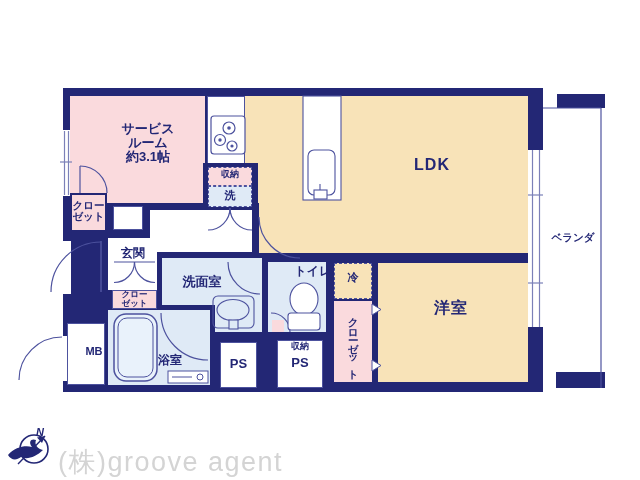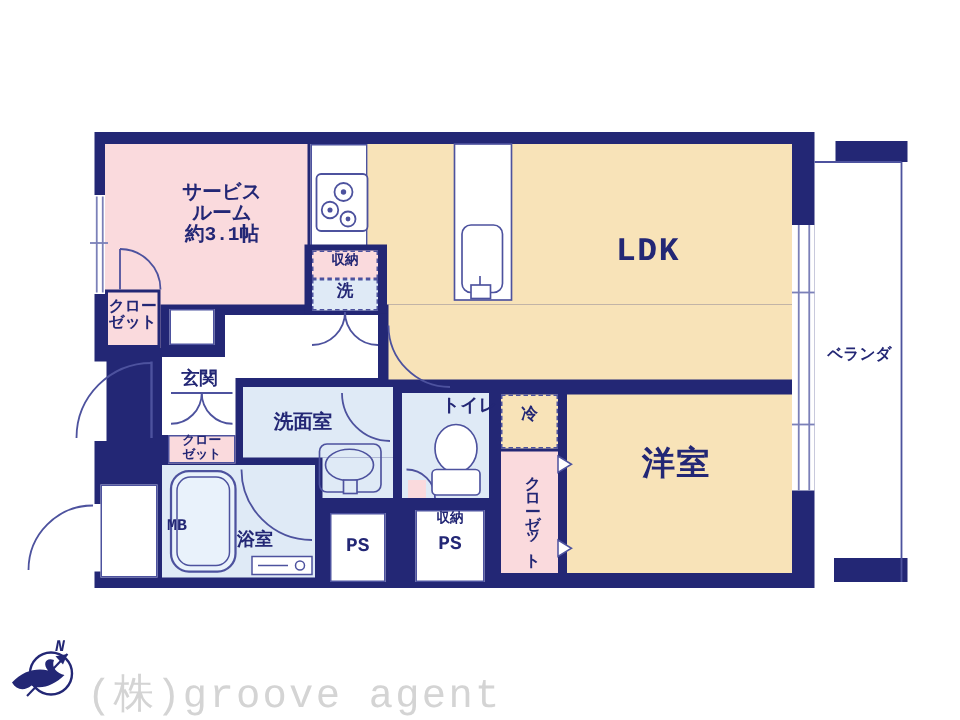--- a/index.html
+++ b/index.html
@@ -1,36 +1,36 @@
 <!DOCTYPE html>
 <html><head>
 <meta charset="utf-8">
 <style>
   html,body{margin:0;padding:0;background:#ffffff;}
   #canvas{position:relative;width:640px;height:480px;background:#ffffff;overflow:hidden;
-          font-family:Liberation Mono, monospace;}
+          font-family:Liberation Sans, sans-serif;}
   .abs{position:absolute;}
   .wall{position:absolute;background:#232775;}
   .room{position:absolute;}
   .cream{background:#f8e3b8;}
   .pink{background:#fadadd;}
   .blue{background:#dfeaf6;}
   .white{background:#ffffff;}
   .thinbox{border:1px solid #4d529e;box-sizing:border-box;}
   .dashbox{border:1px dashed #4d529e;box-sizing:border-box;}
   .navybox{border:2px solid #232775;box-sizing:border-box;}
   .lbl{position:absolute;color:#232775;font-weight:700;text-align:center;line-height:1.08;}
   .s8{font-size:8.5px;}
   .s9{font-size:9px;}
   .s10{font-size:10.5px;}
   .s11{font-size:11px;}
   .s12{font-size:12px;}
   .s13{font-size:13px;}
   .s14{font-size:14px;}
-  .s17{font-size:22px;letter-spacing:1px;}
+  .s17{font-size:16px;letter-spacing:1px;}
   .vert{writing-mode:vertical-rl;text-orientation:upright;letter-spacing:1px;
         display:flex;align-items:center;justify-content:center;}
   #watermark{position:absolute;left:58px;top:444px;font-size:27px;font-weight:400;
              color:#d4d4d4;letter-spacing:1.5px;white-space:nowrap;}
   #north-label{position:absolute;left:33px;top:426px;width:14px;font-size:11px;font-style:italic;
                font-weight:700;color:#232775;text-align:center;}
   svg{position:absolute;left:0;top:0;pointer-events:none;}
 </style>
 </head>
 <body>
@@ -189,21 +189,21 @@
 
   <div class="lbl s10 vert" style="left:340px;top:303px;width:26px;height:77px;">クローゼット</div>
 
   <div class="lbl s11" style="left:334px;top:272px;width:38px;">冷</div>
   <div class="lbl s9" style="left:208px;top:170px;width:44px;">収納</div>
   <div class="lbl s11" style="left:208px;top:190px;width:44px;">洗</div>
 
   <div class="lbl s13" style="left:166px;top:275px;width:72px;">洗面室</div>
   <div class="lbl s12" style="left:291px;top:265px;width:44px;">トイレ</div>
   <div class="lbl s12" style="left:149px;top:354px;width:42px;">浴室</div>
-  <div class="lbl s11" style="left:67px;top:346px;width:54px;margin-left:24px;">MB</div>
+  <div class="lbl s11" style="left:67px;top:346px;width:54px;">MB</div>
   <div class="lbl s13" style="left:220px;top:357px;width:37px;">PS</div>
   <div class="lbl s9" style="left:279px;top:342px;width:42px;">収納</div>
   <div class="lbl s13" style="left:279px;top:356px;width:42px;">PS</div>
 
   <div id="north-label">N</div>
   <div id="watermark">(株)groove agent</div>
 
 </div>
 
 </body></html>

